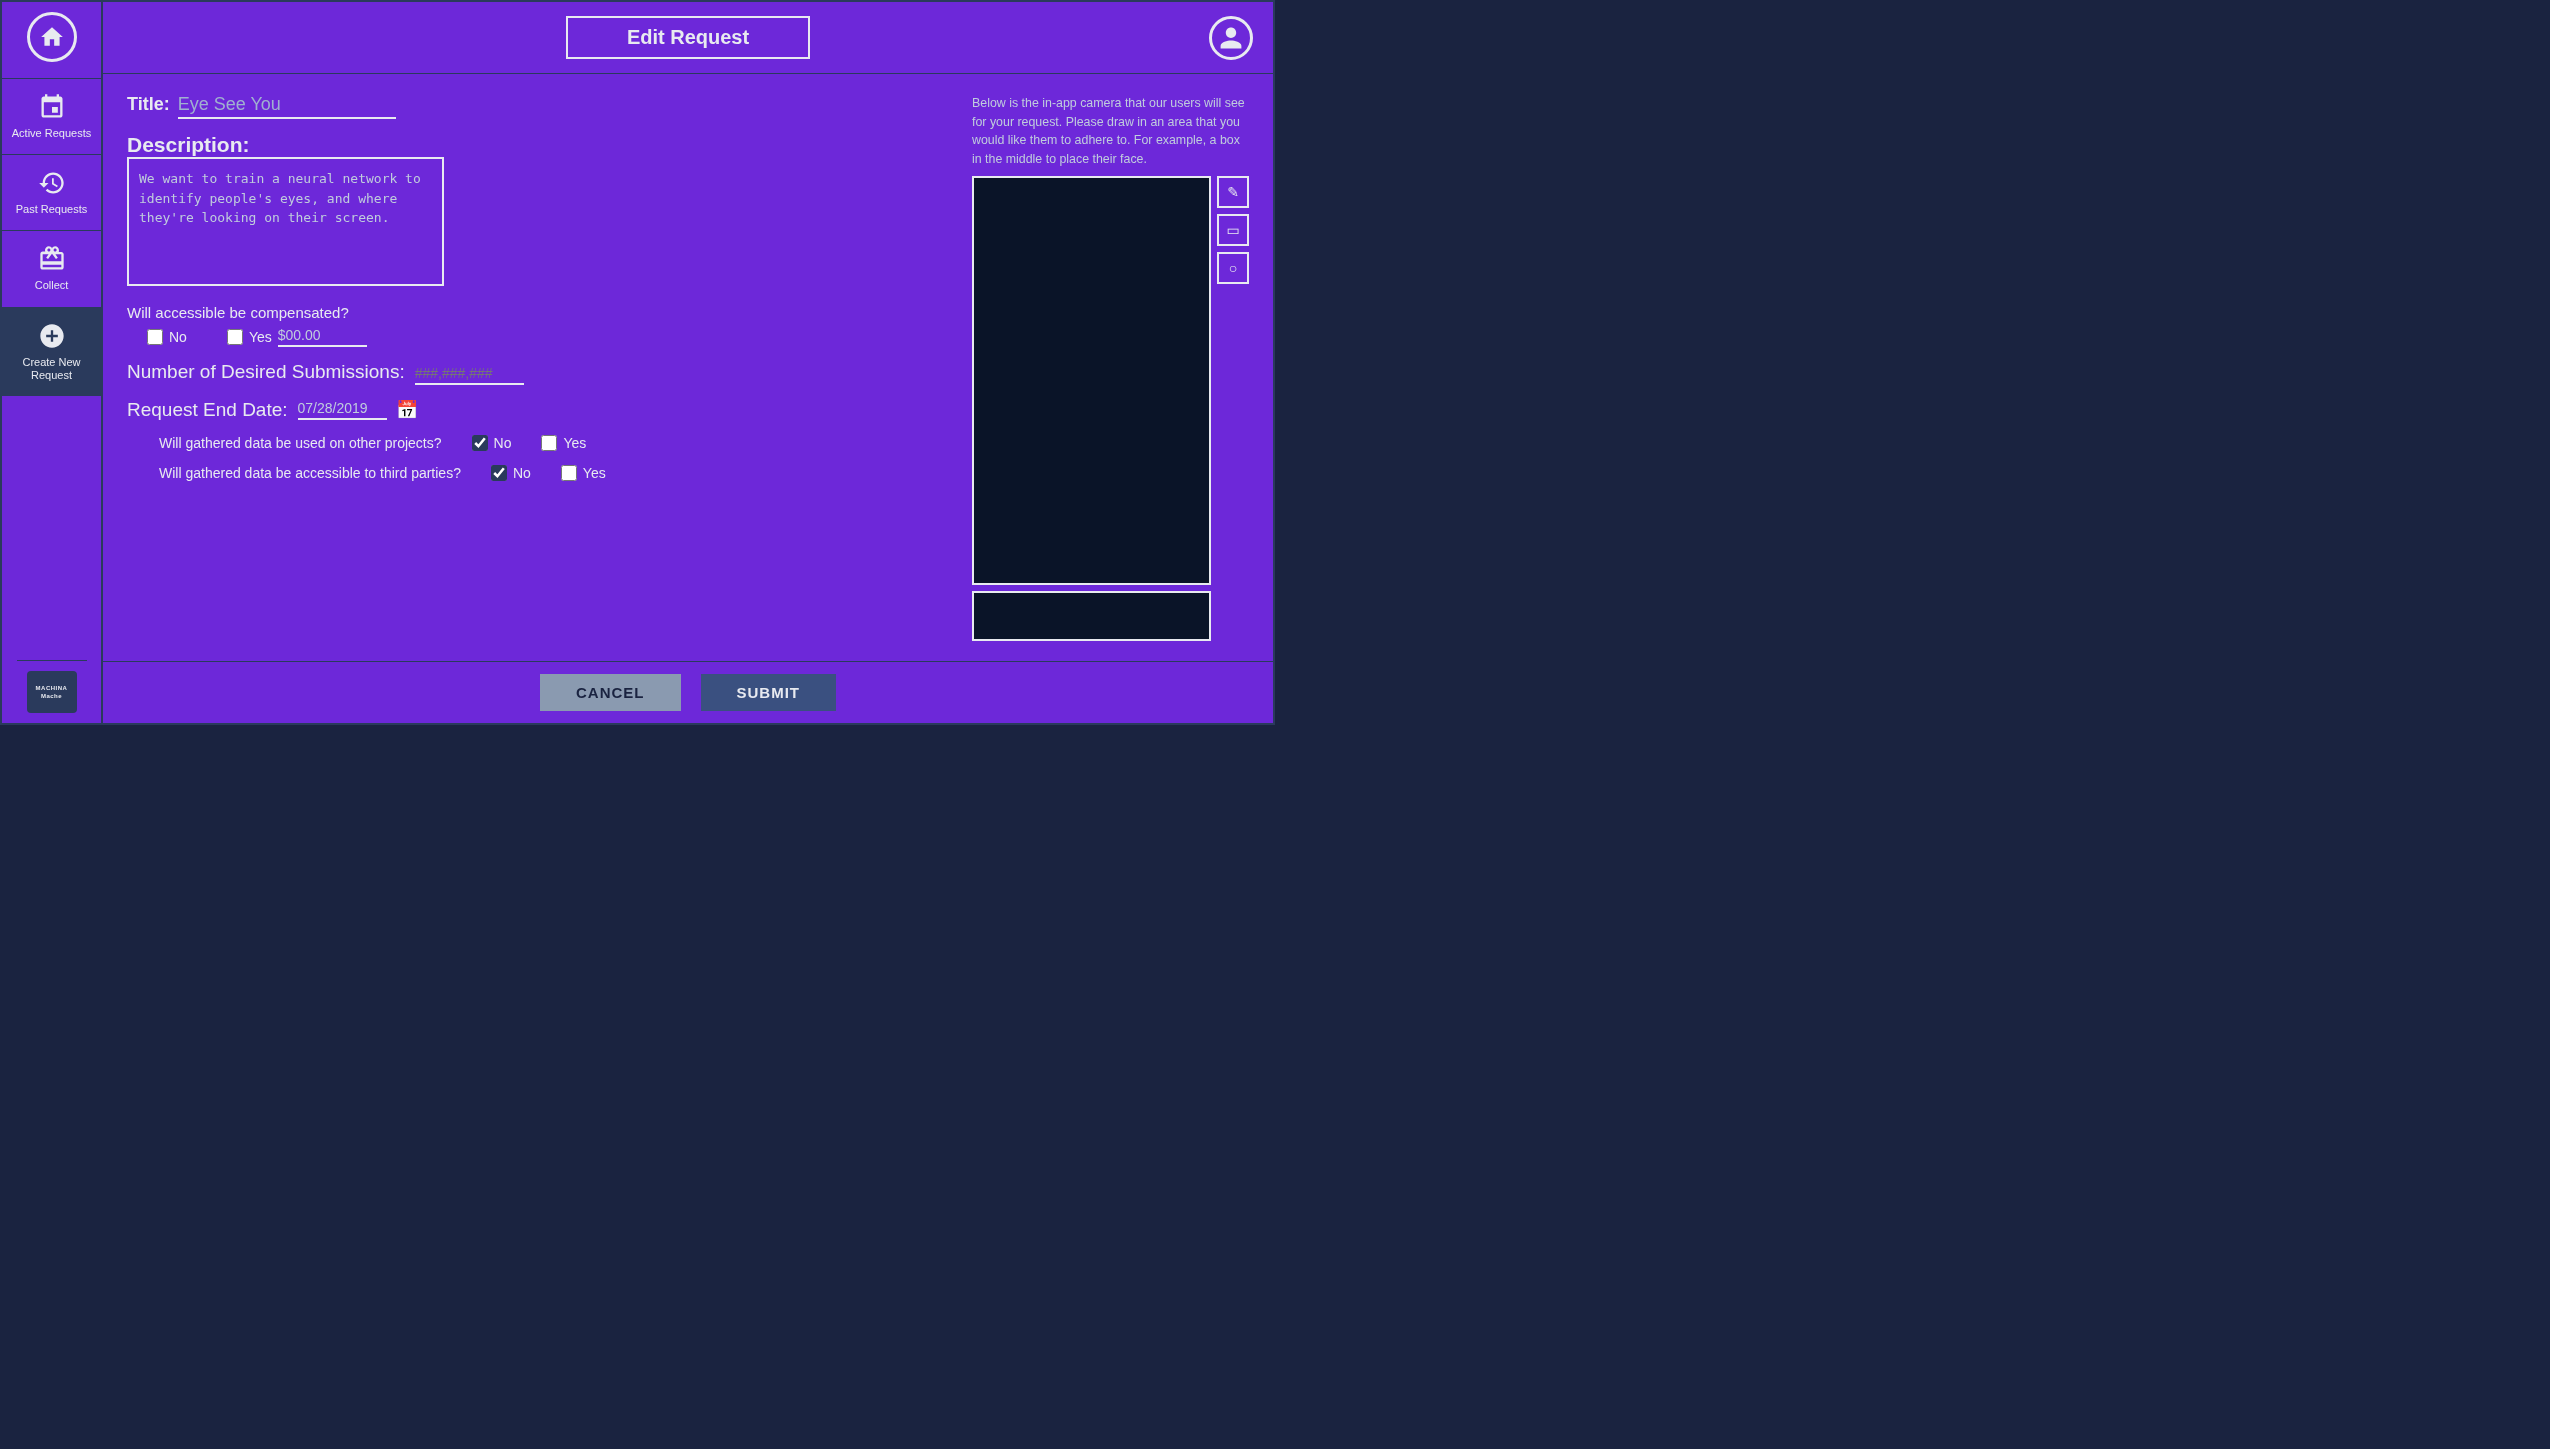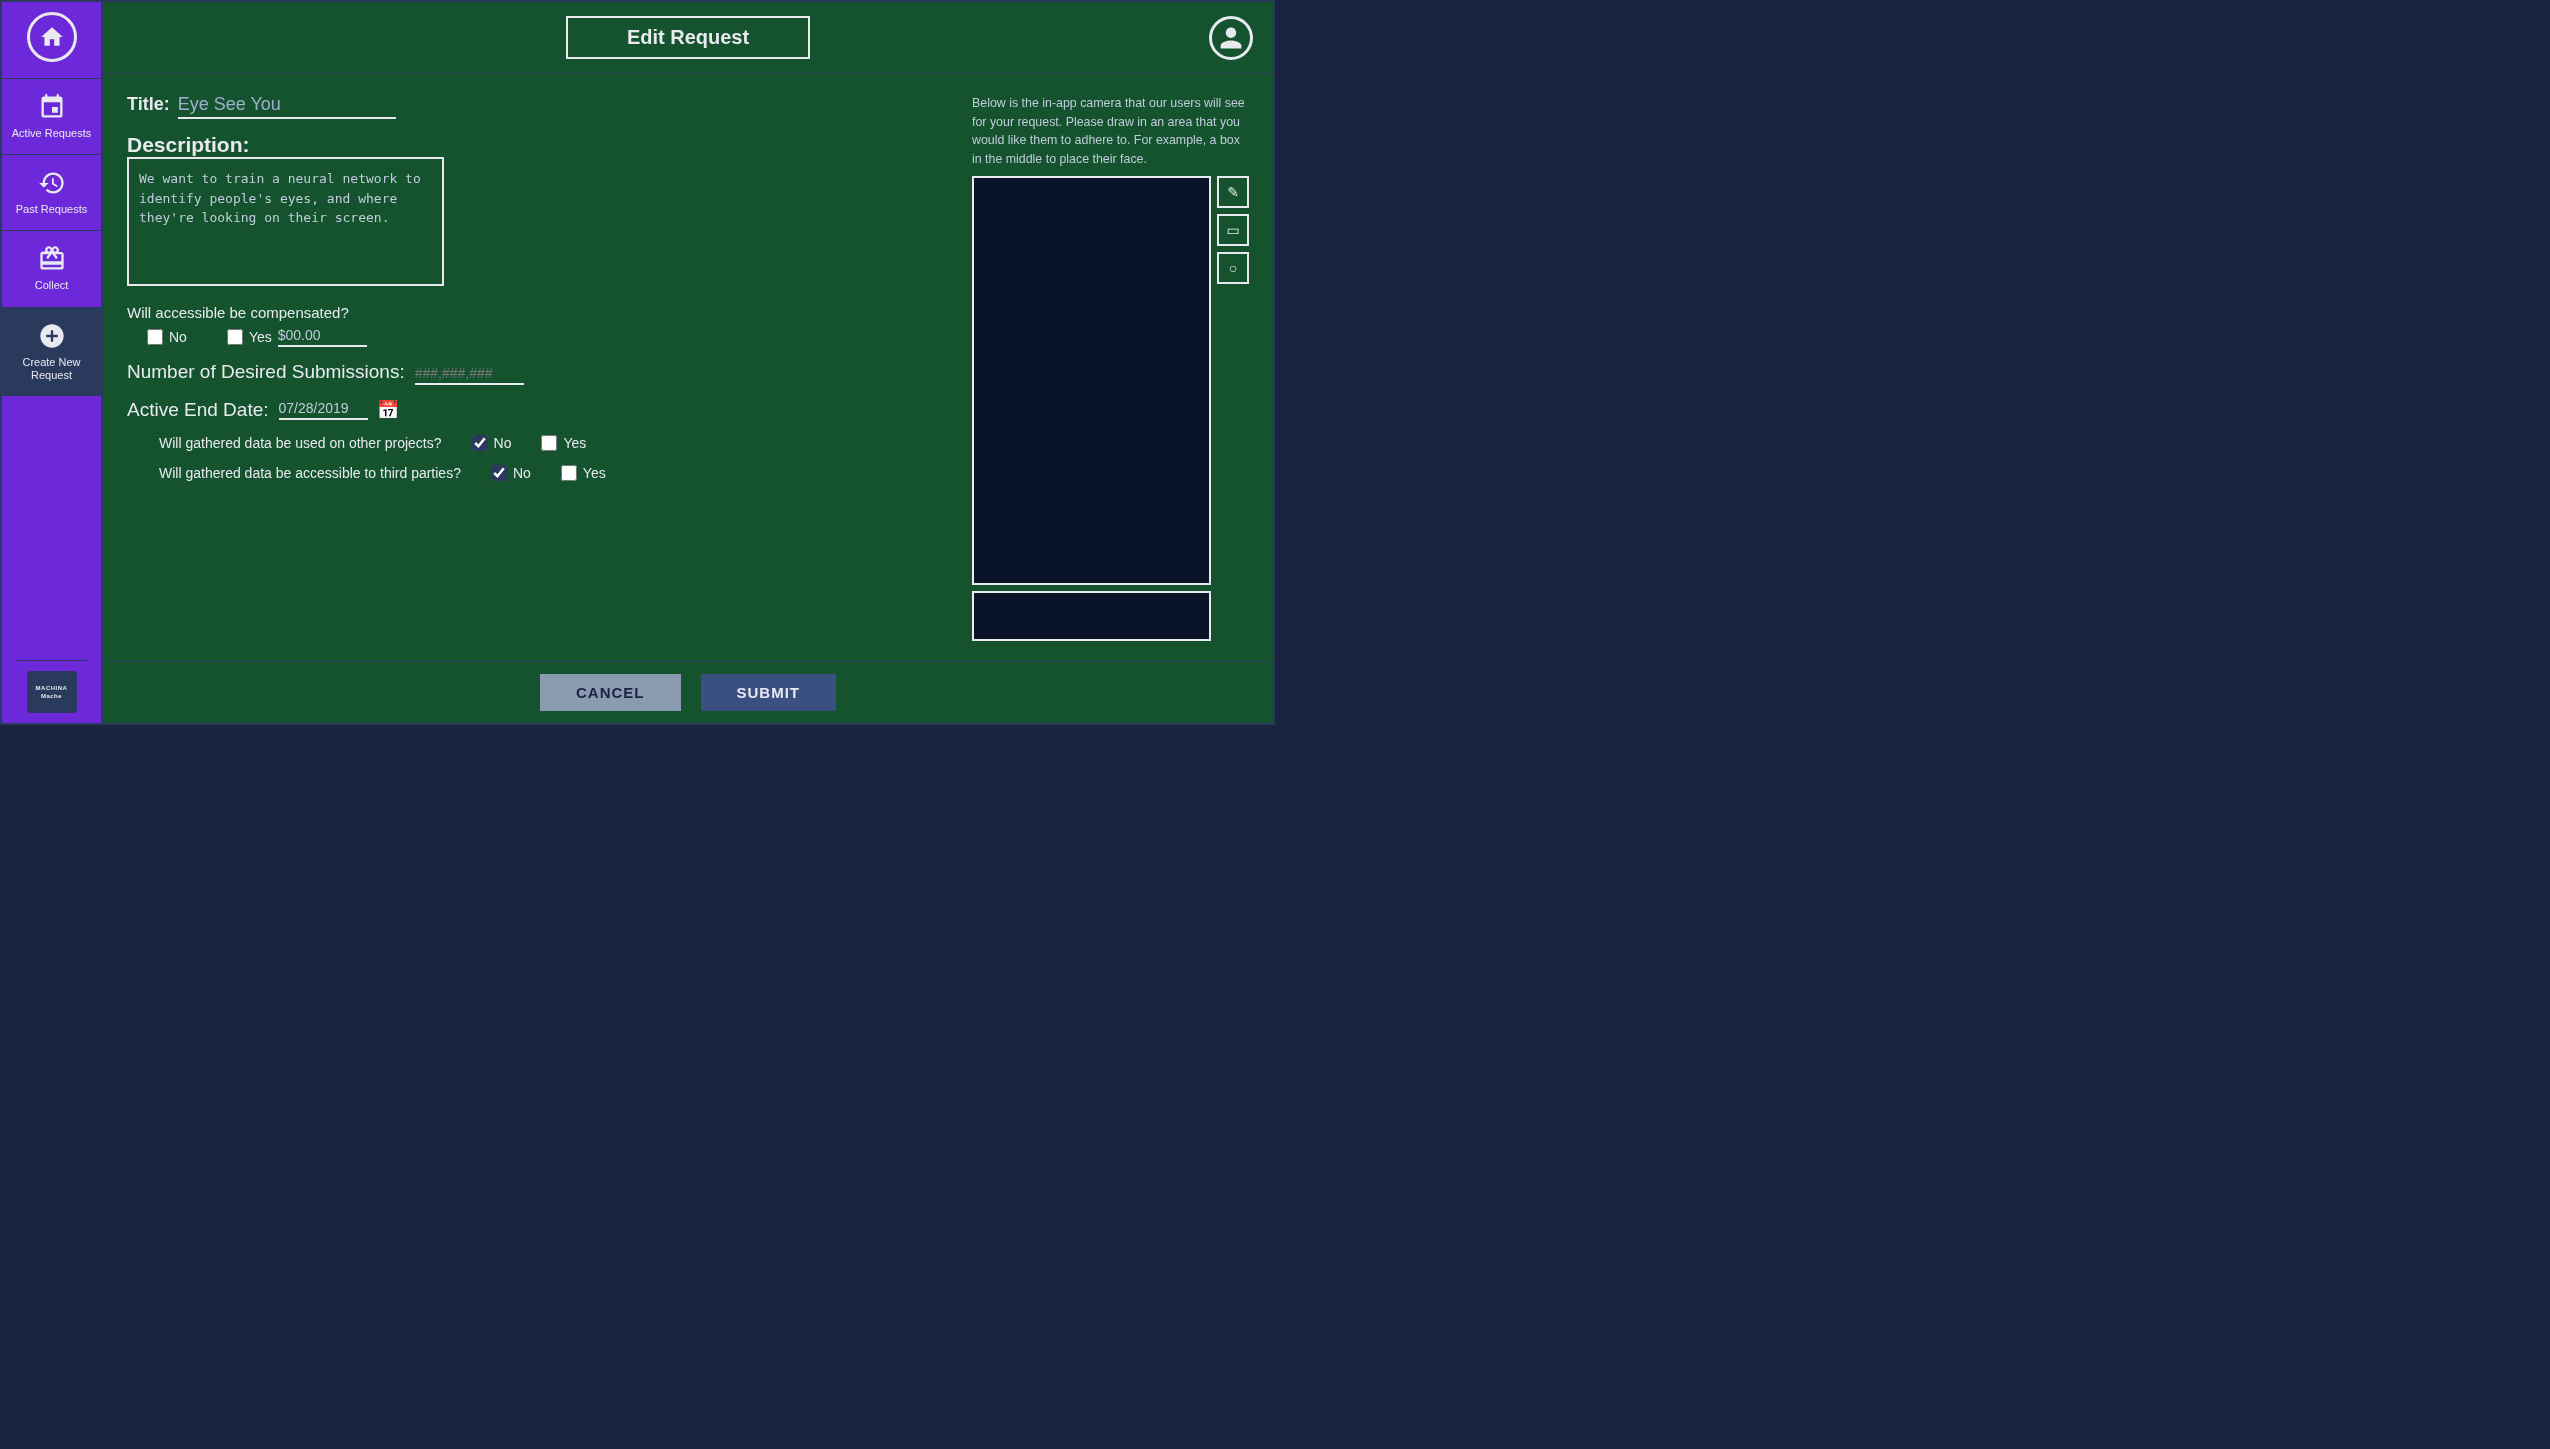--- a/index.html
+++ b/index.html
@@ -106,21 +106,21 @@
       color: #e8eaf0;
       font-weight: bold;
       letter-spacing: 0.5px;
     }
 
     
     .main {
       flex: 1;
       display: flex;
       flex-direction: column;
-      background: #14532d;
+      background: #6d28d9;
       position: relative;
     }
 
     
     .header {
       display: flex;
       align-items: center;
       justify-content: center;
       padding: 14px 20px;
       position: relative;
@@ -508,21 +508,21 @@
           </div>
         </div>
       </div>
 
       <div class="field-row">
         <span class="field-label">Number of Desired Submissions:</span>
         <input class="field-input" type="text" placeholder="###,###,###" style="">
       </div>
 
       <div class="date-row">
-        <span class="field-label">Active End Date:</span>
+        <span class="field-label">Request End Date:</span>
         <input class="date-input" type="text" value="07/28/2019" style="">
         <span class="calendar-icon">📅</span>
       </div>
 
       <div class="data-question-row">
         <span class="data-q-label">Will gathered data be used on other projects?</span>
         <div class="checkbox-item">
           <input type="checkbox" id="op-no" checked="" style="">
           <label class="checkbox-label" for="op-no">No</label>
         </div>

